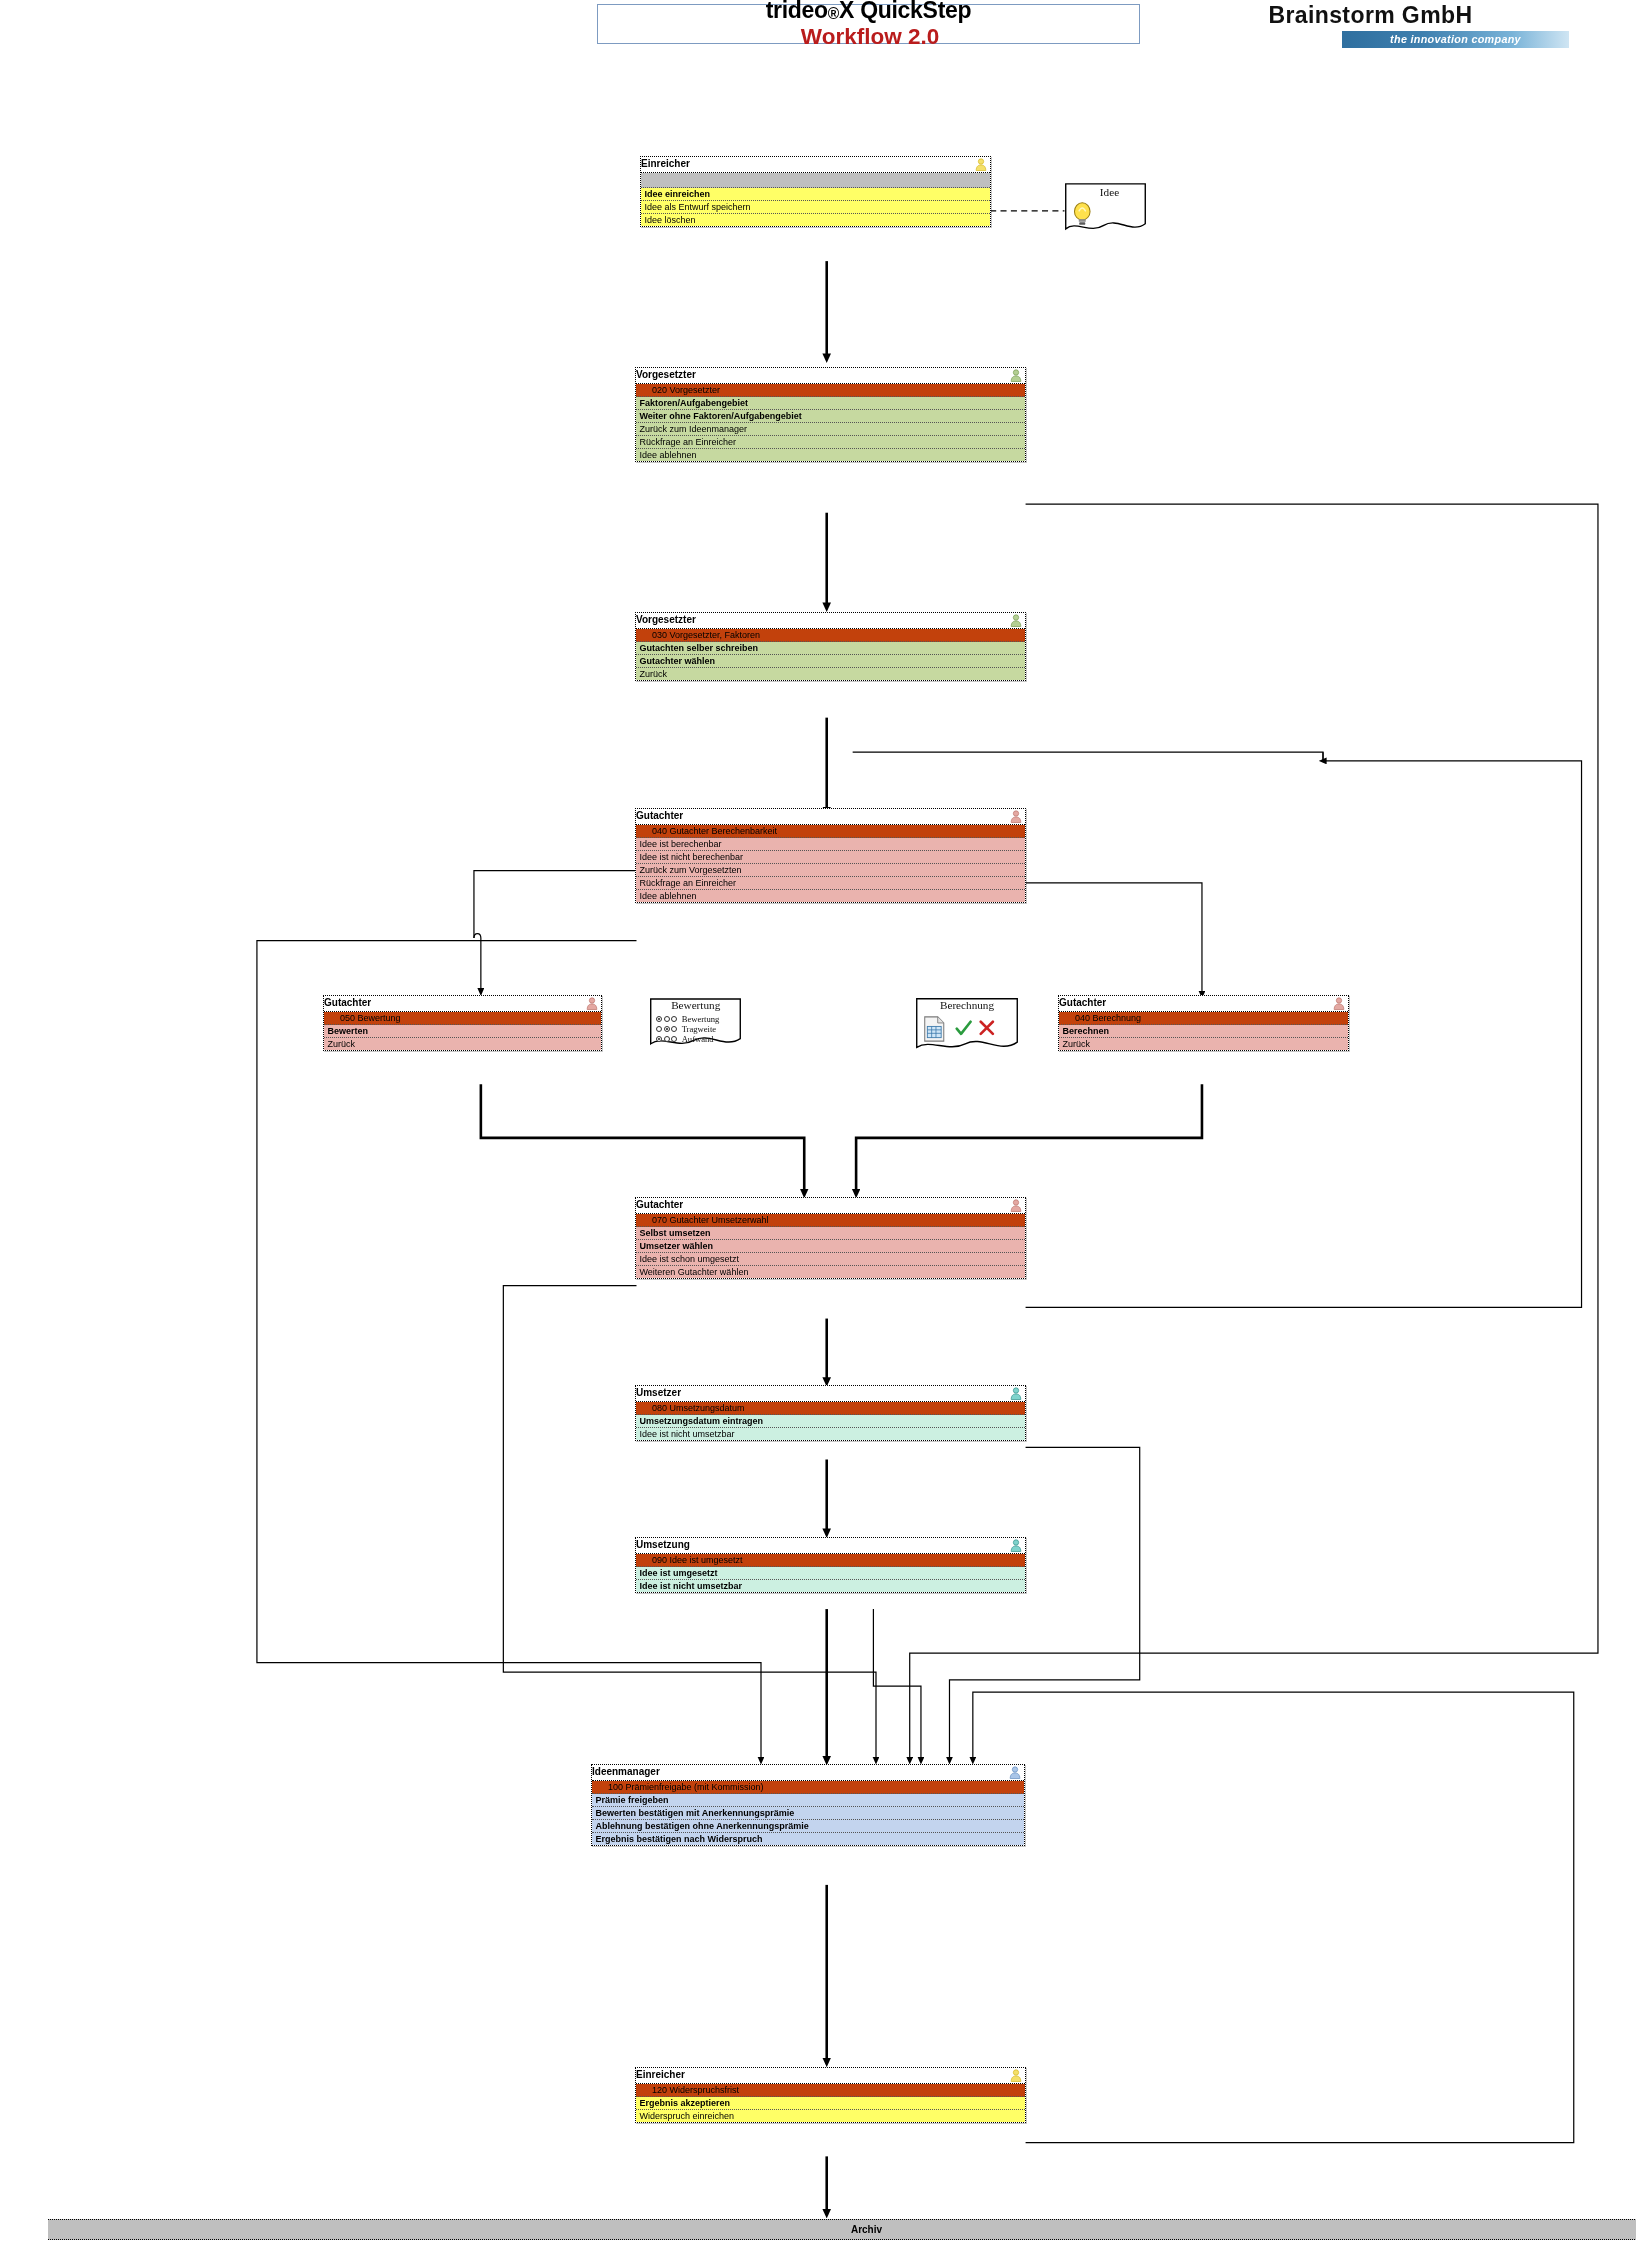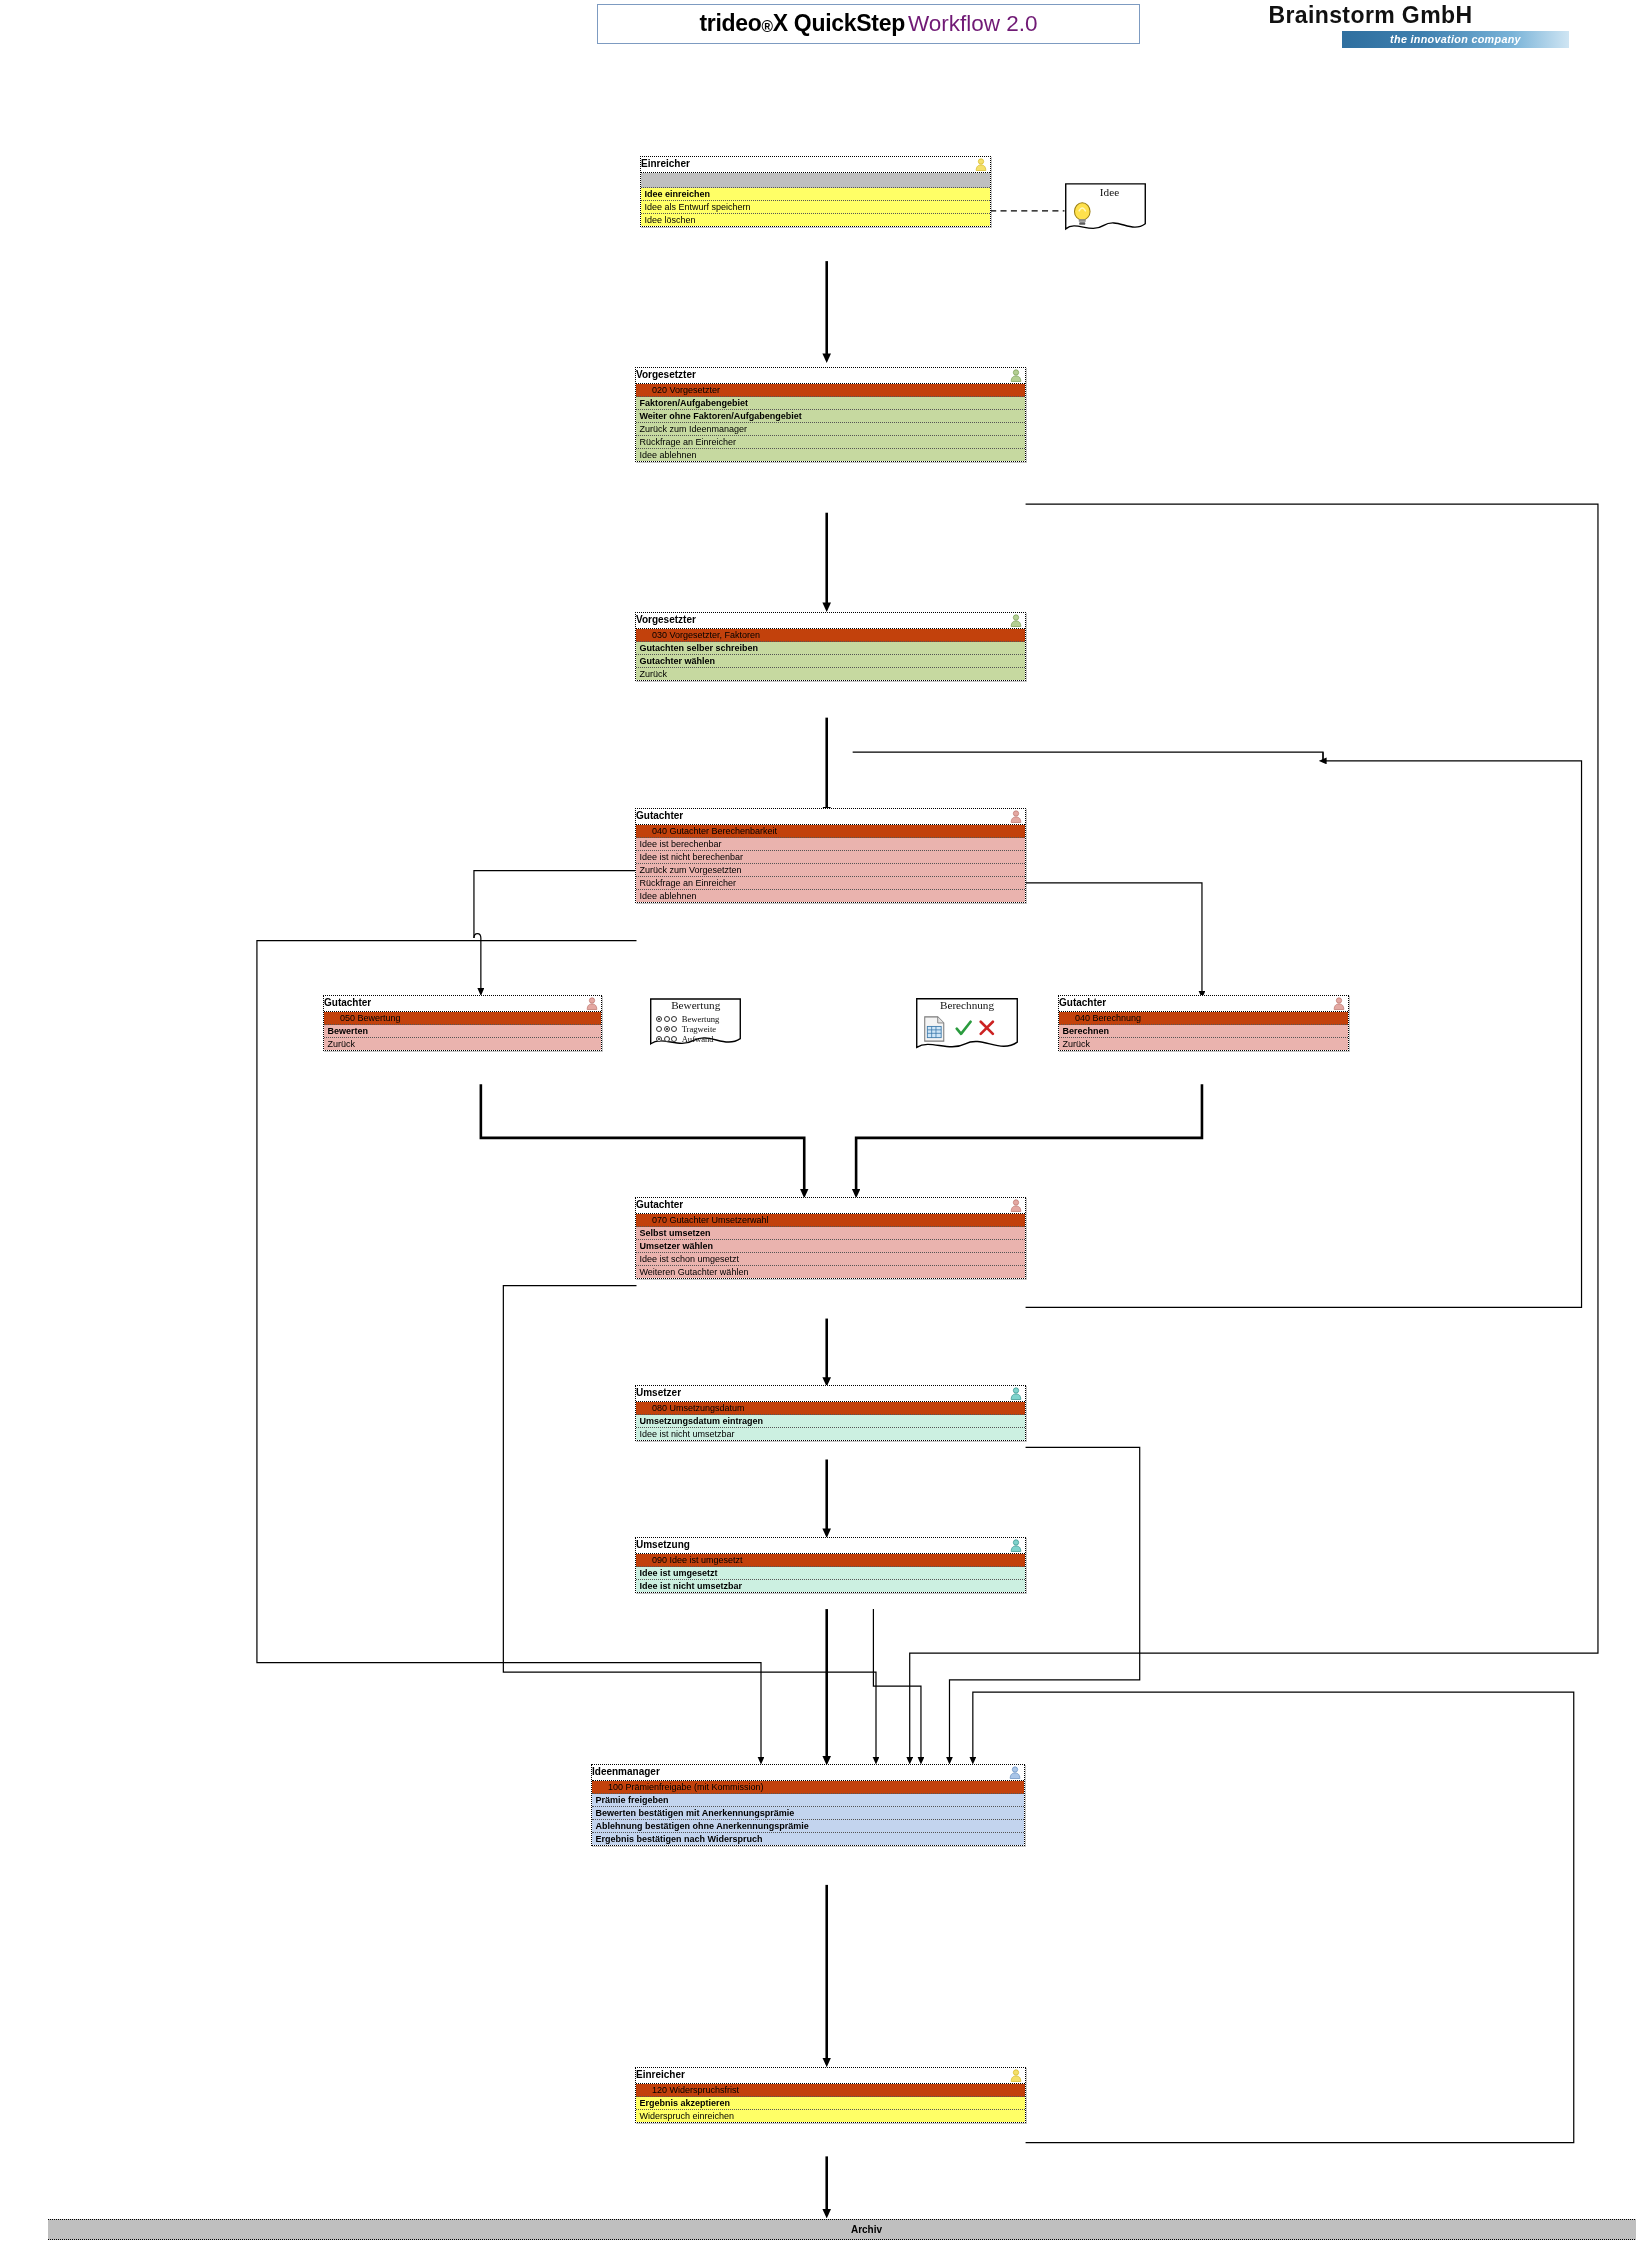--- a/index.html
+++ b/index.html
@@ -10,25 +10,26 @@
     position:relative;
     overflow:hidden;
   }
   
   #header{position:absolute;left:0;top:0;width:1637px;height:54px;}
   #title-box{
     position:absolute;left:597px;top:3.5px;width:543px;height:40px;
     border:1.7px solid #7d9bc1;background:#ffffff;
     display:flex;align-items:center;justify-content:center;
     box-sizing:border-box;
+    flex-direction:column;
   }
   #title-brand{font-size:23px;font-weight:bold;color:#000;letter-spacing:-0.3px;}
   #title-brand .reg{font-size:15.6px;vertical-align:-0.9px;}
   #title-brand .xbig{font-size:23px;}
-  #title-wf{font-size:22.5px;font-weight:normal;color:#701a75;margin-left:3px;}
+  #title-wf{font-size:22.5px;font-weight:bold;color:#b91c1c;margin-left:3px;}
 
   #logo{position:absolute;left:1258px;top:1.7px;width:311px;height:43px;}
   #logo-name{
     font-size:23px;font-weight:bold;color:#111;letter-spacing:0.4px;
     text-align:left;padding-left:10.4px;
   }
   #logo-tag{
     margin-left:84px;margin-top:2.6px;width:227px;height:16.4px;
     background:linear-gradient(to right,#2f6f9f 0%,#3e7fae 35%,#79b3d8 75%,#cfe5f3 100%);
     color:#ffffff;font-style:italic;font-size:10.8px;font-weight:bold;

